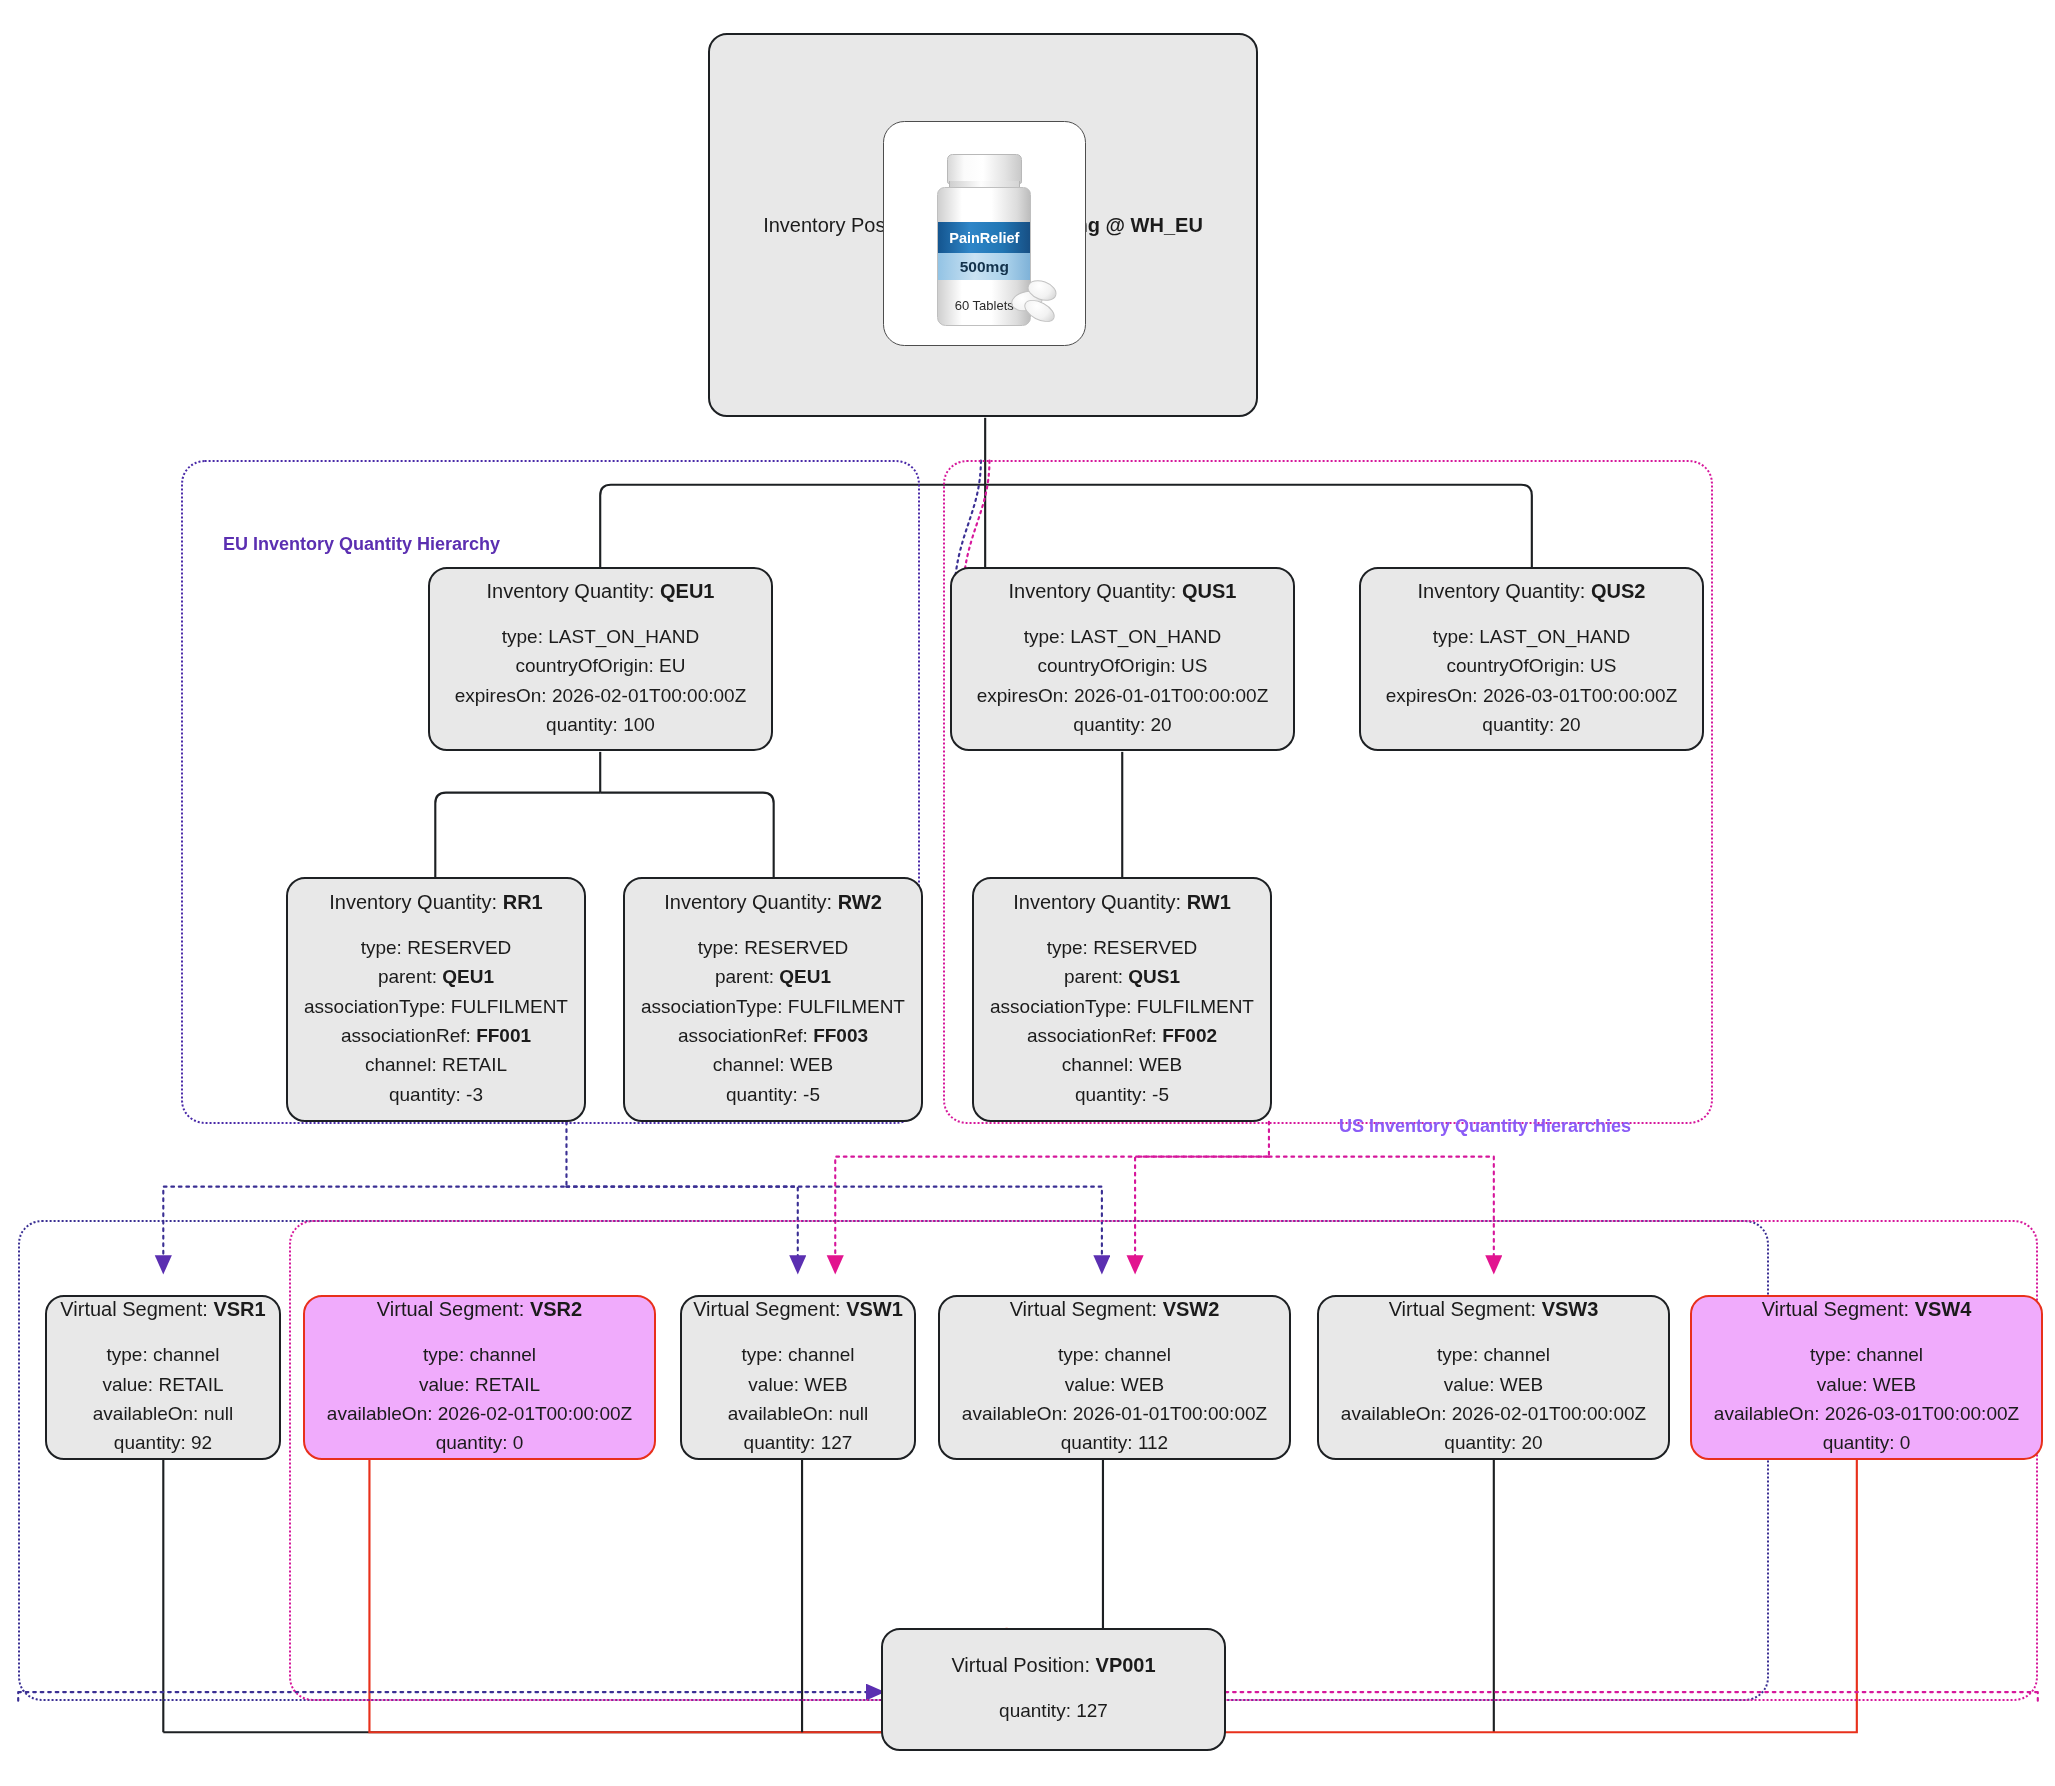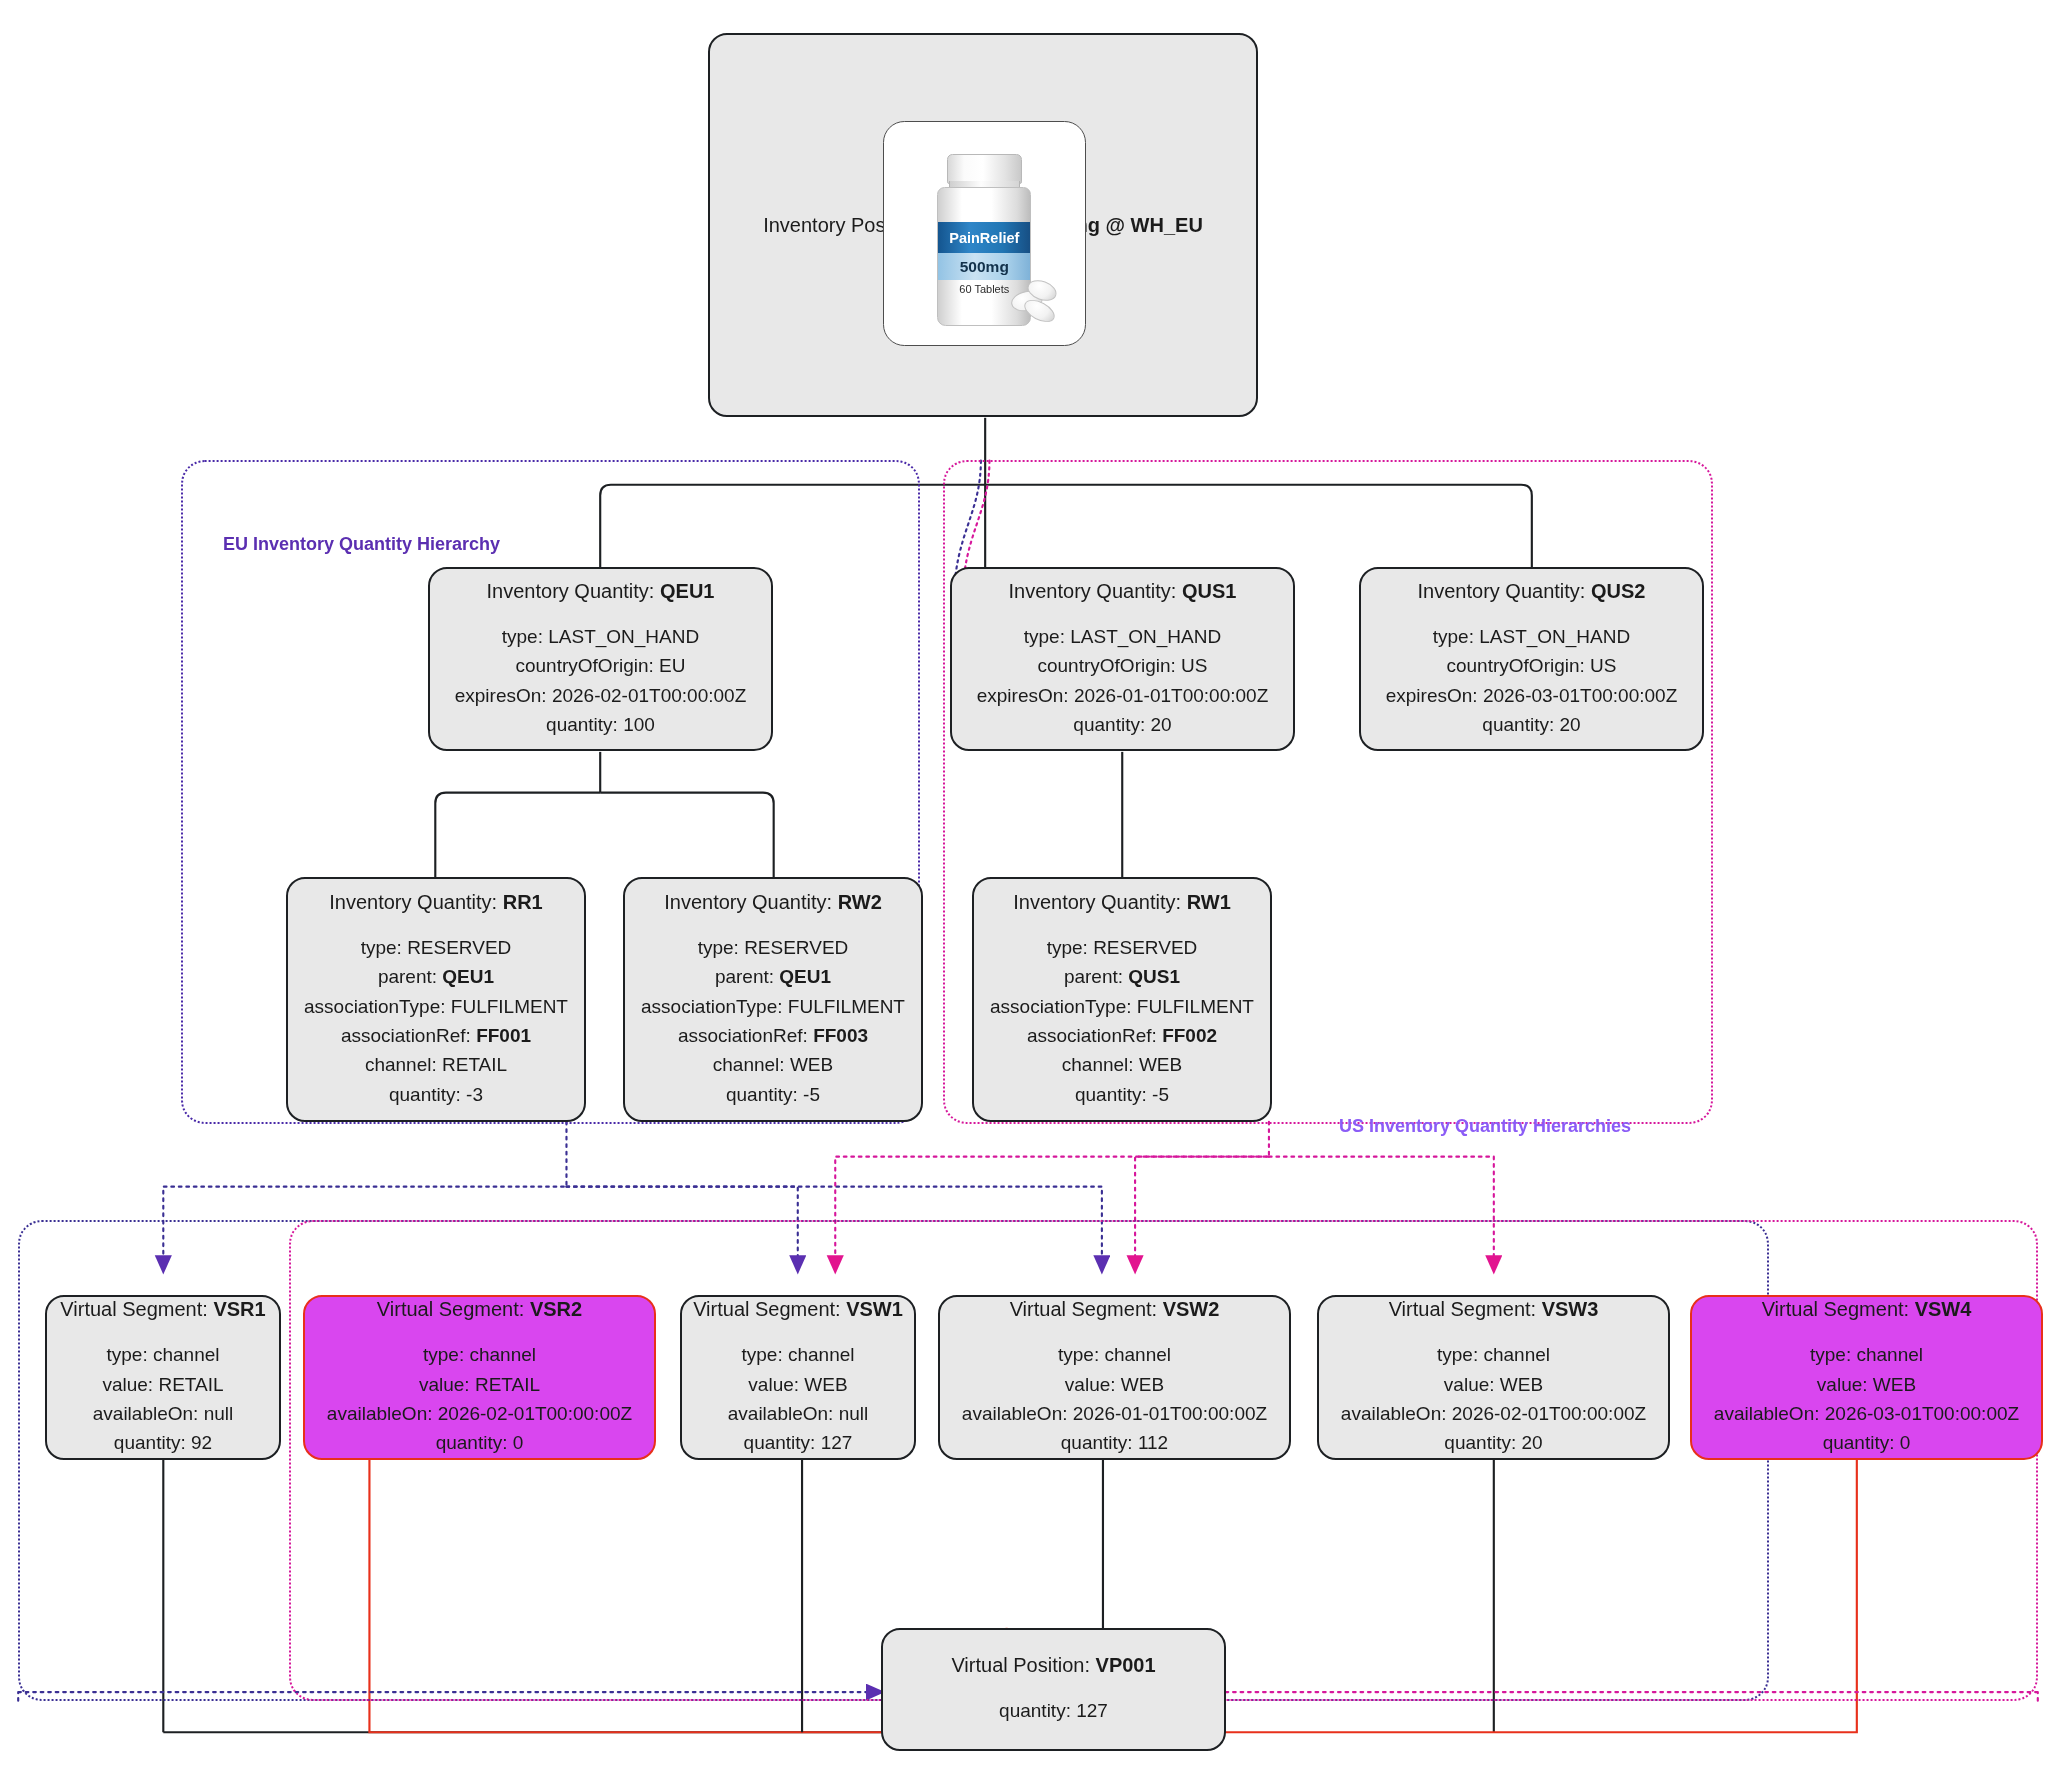--- a/index.html
+++ b/index.html
@@ -43,21 +43,21 @@
   }
   .node .title b { font-weight: bold; }
   .node .attrs {
     font-size: 19px;
     line-height: 1.55;
     margin-top: 18px;
     white-space: nowrap;
   }
   .node .attrs div b { font-weight: bold; }
   .node.alert {
-    background: #d946ef;
+    background: #f0abfc;
     border-color: #e8301b;
   }
   .pill {
     position: absolute;
     box-sizing: border-box;
     border-radius: 23.6px;
     z-index: 1;
     background: transparent;
   }
   .pill.eu   { border: 2.1px dotted #4a2aa8; }
@@ -135,24 +135,24 @@
     left: 0; top: 65px;
     width: 100%; height: 27px;
     background: linear-gradient(90deg,#93c3e4 0%,#c9e2f3 40%,#a8d0ea 75%,#7fb2d8 100%);
     display: flex; align-items: center; justify-content: center;
   }
   .lbl-light span {
     color: #13324c; font-size: 15.5px; font-weight: bold;
   }
   .lbl-sub {
     position: absolute;
-    left: 0; top: 95px;
+    left: 0; top: 110px;
     width: 100%;
     text-align: center;
-    font-size: 11px;
+    font-size: 13px;
     color: #2b2b2b;
   }
   .tablet {
     position: absolute;
     background: radial-gradient(circle at 35% 30%, #ffffff 0%, #f2f2f2 55%, #cfcfcf 100%);
     border: 0.5px solid #c2c2c2;
     border-radius: 50%;
   }
   .t1 { left: 78px; top: 137px; width: 30px; height: 18px; transform: rotate(-12deg); }
   .t2 { left: 94px; top: 127px; width: 28px; height: 17px; transform: rotate(20deg); }

